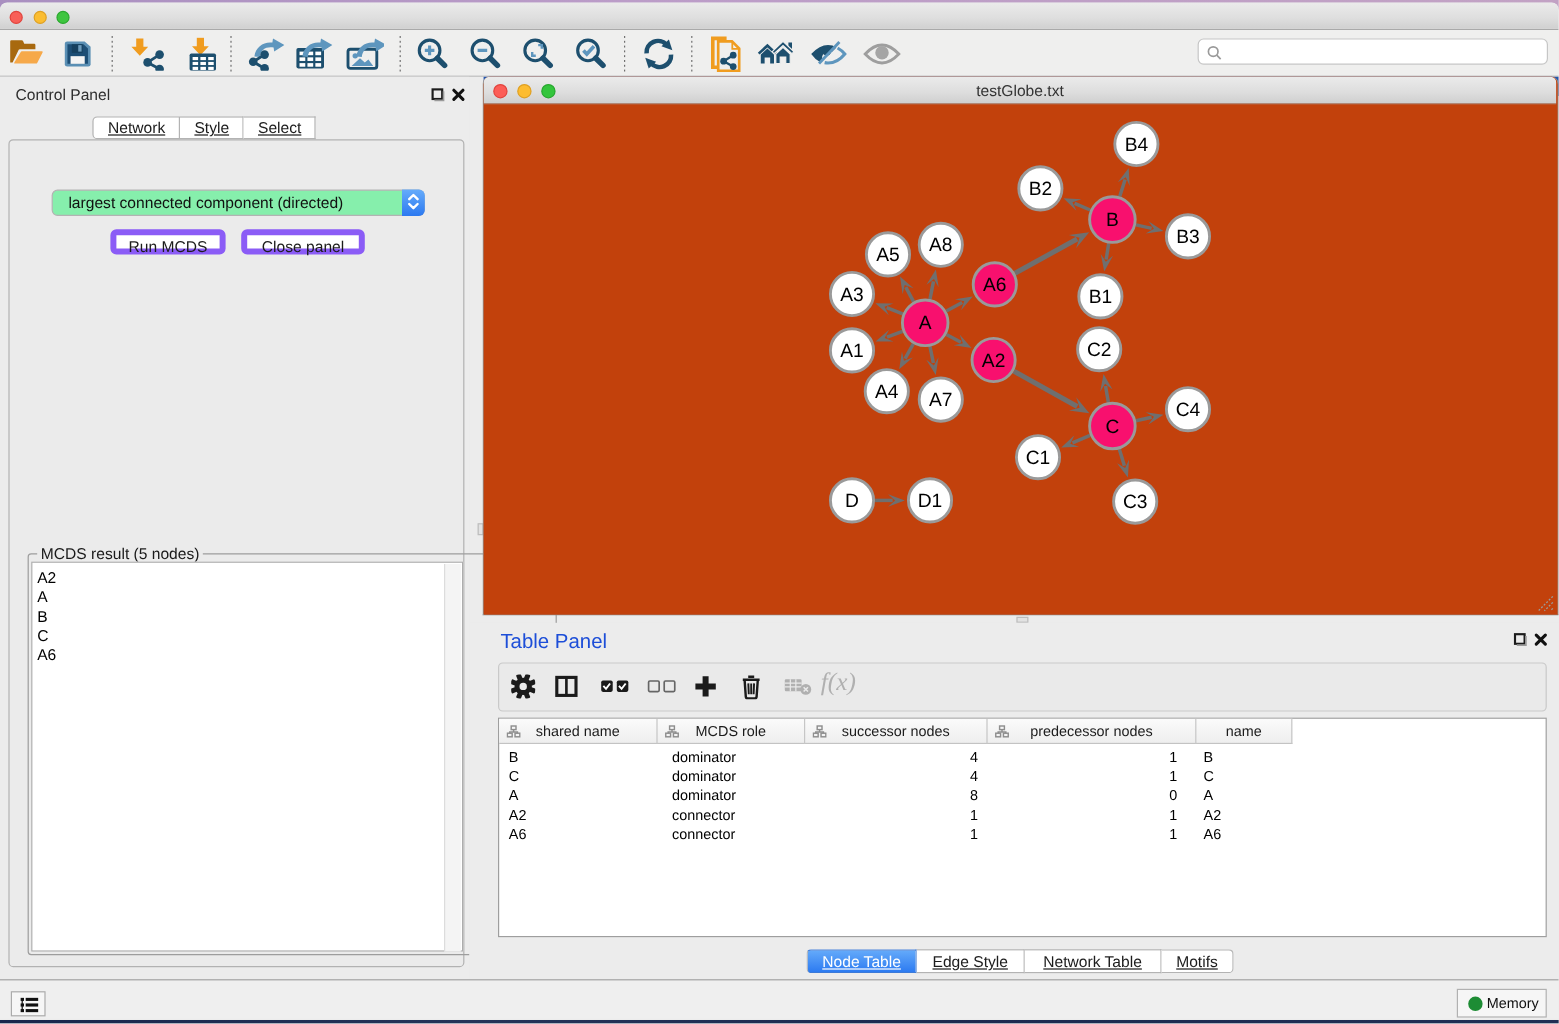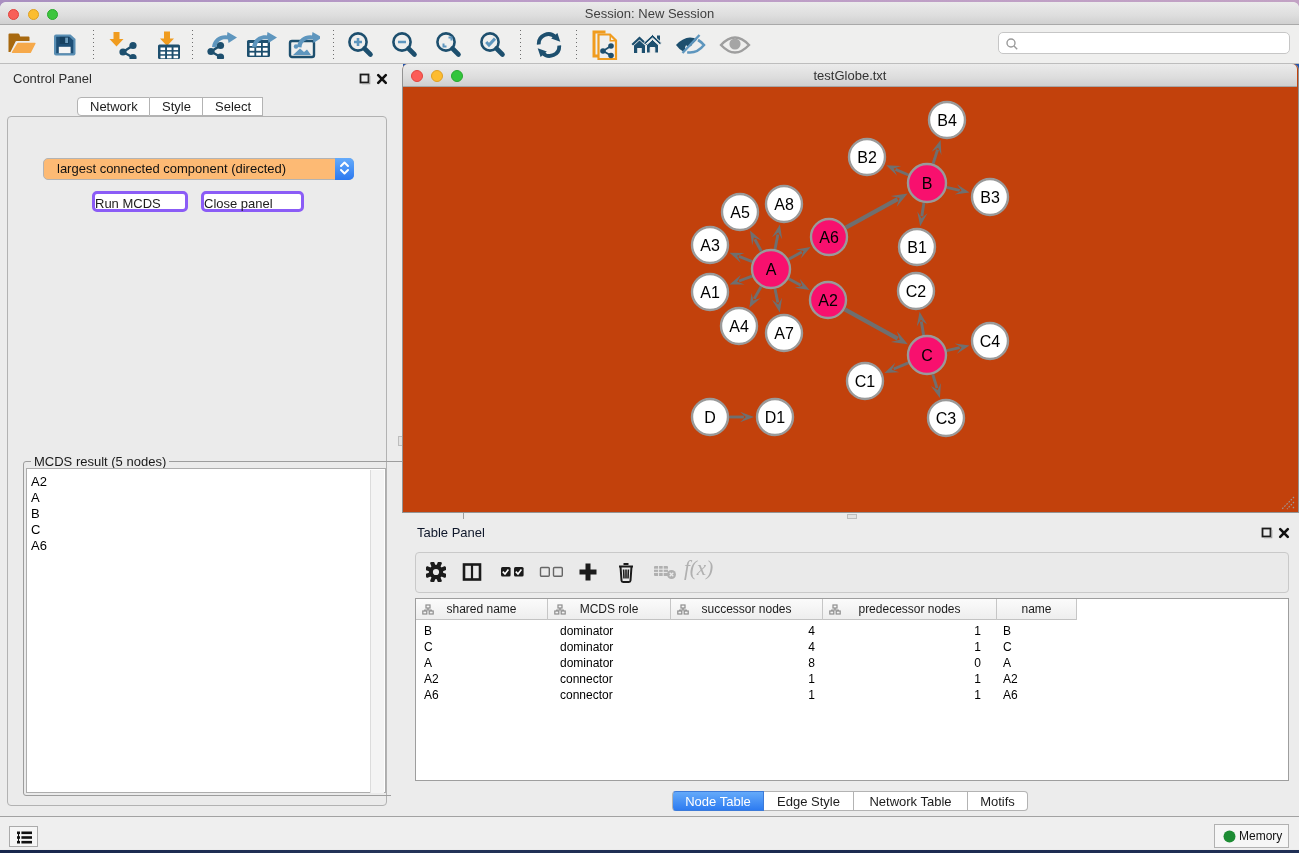--- a/index.html
+++ b/index.html
@@ -14,60 +14,59 @@
 #titlebar .t { font-size:13px; color:#404040; text-align:center; width:100%; top:4px; }
 
 #toolbar { left:0; top:23px; width:1299px; height:39px; background:#efefee; border-bottom:1px solid #bdbdbd; }
 .sep { top:5px; height:30px; width:1px; background-image:linear-gradient(#6e6e6e 34%, rgba(0,0,0,0) 0%); background-size:1px 4px; }
 #search { left:998px; top:7px; width:292px; height:22px; background:#fff; border:1px solid #c6c6c6; border-radius:5px; }
 
 #cp { left:0; top:62px; width:391px; height:752px; background:#ececec; }
 #cp .hdr { left:13px; top:7px; font-size:13px; color:#2e2e2e; }
 #cppanel { left:7px; top:52px; width:380px; height:690px; background:#ebebeb; border:1px solid #b2b2b2; border-radius:4px; }
 .tabbar { display:flex; height:19px; }
-.tabbar .tab { border:1px solid #b3b3b3; border-left:none; background:#fff; color:#1c1c1c; font-size:13px; text-align:center; line-height:18px; padding:0 12px; }
+.tabbar .tab { border:1px solid #b3b3b3; border-left:none; background:#fff; color:#1c1c1c; font-size:13px; text-align:center; line-height:18px; padding:0 12px;text-decoration:underline; }
 .tabbar .tab:first-child { border-left:1px solid #b3b3b3; border-radius:4px 0 0 4px; }
 .tabbar .tab:last-child { border-radius:0 4px 4px 0; }
 .tabbar .sel { background:linear-gradient(#64aafa,#2d7bf1); color:#fff; border-color:#3c7ad8; }
-.btn { background:#fff; border:3px solid #8b5cf6; border-radius:5px; font-size:13px; color:#1c1c1c; }
-#combo { left:43px; top:94px; width:311px; height:22px; background:#fdba74; border:1px solid #b3b3b3; border-radius:5px; font-size:13px; color:#111; line-height:20px; padding-left:13px; }
+.btn { background:#fff; border:5px solid #8b5cf6; border-radius:5px; font-size:13px; color:#1c1c1c; text-align:center; }
+#combo { left:43px; top:94px; width:311px; height:22px; background:#86efac; border:1px solid #b3b3b3; border-radius:5px; font-size:13px; color:#111; line-height:20px; padding-left:13px; }
 #comboBtn { right:-1px; top:-1px; width:19px; height:22px; border-radius:0 5px 5px 0; background:linear-gradient(#65abfb,#2c79f0); }
 #grpbox { left:15px; top:344px; width:441px; height:335px; border:1px solid #9d9d9d; border-radius:3px; }
 #grpbox .lbl { left:7px; top:-8px; background:#ebebeb; padding:0 3px; font-size:13px; color:#1a1a1a; }
 #grplist { left:2px; top:6px; width:360px; height:325px; background:#fff; border:1px solid #adadad; }
 #grplist .items { left:4px; top:5px; font-size:13px; color:#000; line-height:16px; }
 #grpscroll { right:1px; top:1px; width:14px; height:323px; background:#f4f4f4; border-left:1px solid #dcdcdc; }
 
 #netblue { left:403px; top:62px; width:896px; height:16px; background:#2456ae; }
 #netwin { left:402px; top:62px; width:897px; height:449px; border:1.5px solid #939393; border-top:none; border-radius:6px 6px 0 0; background:#c2410c; }
 #nettb { left:0; top:0; width:894px; height:23px; background:linear-gradient(#ebebeb,#dddddd 60%,#cfcfcf); border-bottom:1px solid #a6a6a6; border-radius:5px 5px 0 0; }
 #nettb .t { font-size:13px; color:#333; text-align:center; width:100%; top:4px; }
 
 #tp { left:391px; top:517px; width:908px; height:297px; background:#ececec; }
-#tp .hdr { left:26px; top:6px; font-size:13px; color:#0f172a; }
+#tp .hdr { left:26px; top:6px; font-size:17px; color:#1d4ed8; }
 #tptool { left:24px; top:33px; width:874px; height:41px; background:#eaeaea; border:1px solid #c9c9c9; border-radius:4px; }
 #tbl { left:24px; top:79px; width:874px; height:183px; background:#fff; border:1px solid #9e9e9e; }
 #tblhead { left:0; top:0; height:21px; background:linear-gradient(#fbfbfb,#eeeeee); border-bottom:1px solid #c3c3c3; }
 .hcell { border-right:1px solid #c6c6c6; font-size:12px; color:#1b1b1b; text-align:center; line-height:20px; position:absolute; top:0; height:21px; }
 .trow { position:absolute; font-size:12px; color:#000; }
 #tptabs { left:0; width:908px; top:272px; height:20px; display:flex; }
 #tptabs .tab { line-height:19px; height:20px; }
 
 #status { left:0; top:814px; width:1299px; height:34px; background:#efefef; border-top:1px solid #a2a2a2; }
 #memBtn { left:1214px; top:7px; width:75px; height:24px; background:#f6f6f6; border:1px solid #b1b1b1; font-size:12px; color:#111; }
 #listBtn { left:9px; top:9px; width:29px; height:21px; background:#f6f6f6; border:1px solid #ababab; }
 </style></head>
 <body>
 <div id="deskTop" class="abs"></div>
 <div id="mainwin" class="abs">
 <div id="titlebar" class="abs">
 <div class="abs tl" style="left:8px;top:7px;width:11px;height:11px;background:#f85f58;border:0.5px solid #e0443d;"></div>
 <div class="abs tl" style="left:27.5px;top:7px;width:11px;height:11px;background:#fbbd31;border:0.5px solid #deA023;"></div>
 <div class="abs tl" style="left:47px;top:7px;width:11px;height:11px;background:#3ec53f;border:0.5px solid #2aa82e;"></div>
-<div class="abs t">Session: New Session</div>
 </div>
 <div id="toolbar" class="abs">
       <svg class="abs" style="left:8px;top:7px" width="28" height="24" viewBox="0 0 28 24">
 <path d="M0.5 20 V2.5 q0-1 1-1 h8.5 q1 0 1.3 0.8 L12.2 4.5 h8.3 q1 0 1 1 V9 h-13 q-0.6 0-0.9 0.5 L2.5 20 z" fill="#a8690f"></path>
 <path d="M9.3 11.3 q0.3-0.5 0.9-0.5 h16.6 q1.2 0 0.7 1 l-4.5 8.7 q-0.3 0.5 -0.9 0.5 H4.6 q-1.2 0 -0.7 -1 z" fill="#f6a94a"></path>
 </svg>
       <svg class="abs" style="left:53px;top:8px" width="24" height="24" viewBox="0 0 24 24">
 <path d="M1 3.5 q0-2 2-2 h14.5 L22.5 6 V20.5 q0 2 -2 2 H3 q-2 0 -2-2 z" fill="#5a8fb4"></path>
 <path d="M3.2 3.8 h13.4 L20.3 7.5 V20.2 H3.2 z" fill="#1d4e75"></path>
 <rect x="6.8" y="3.8" width="9" height="7.2" fill="#16405f"></rect>

